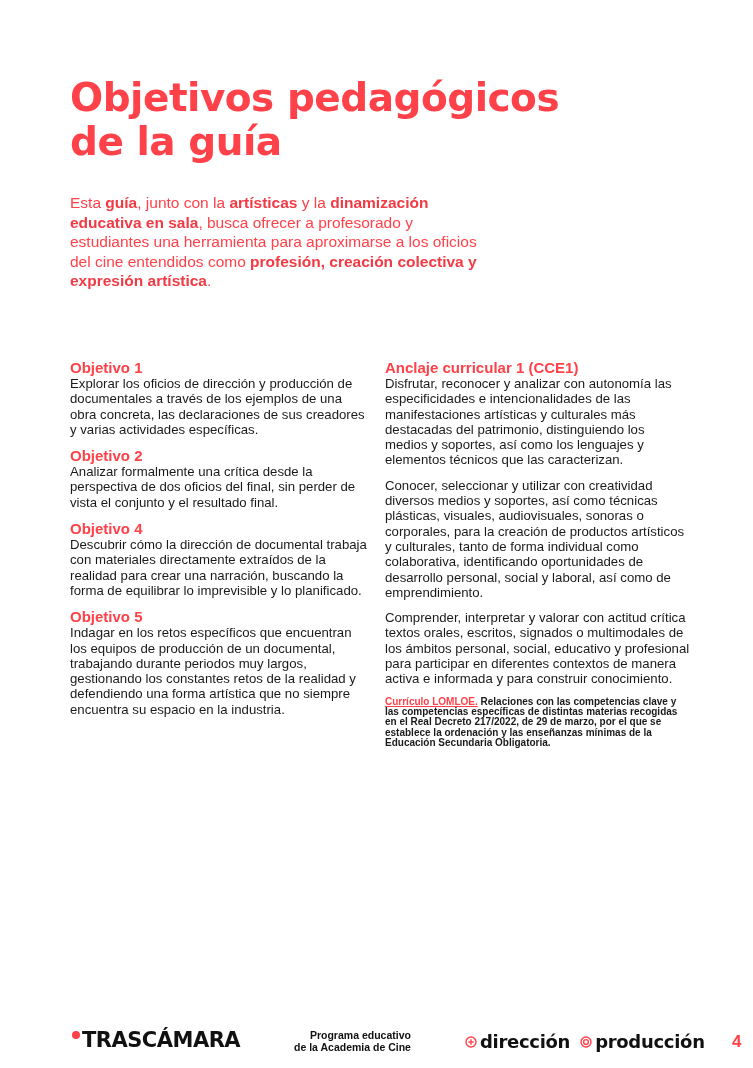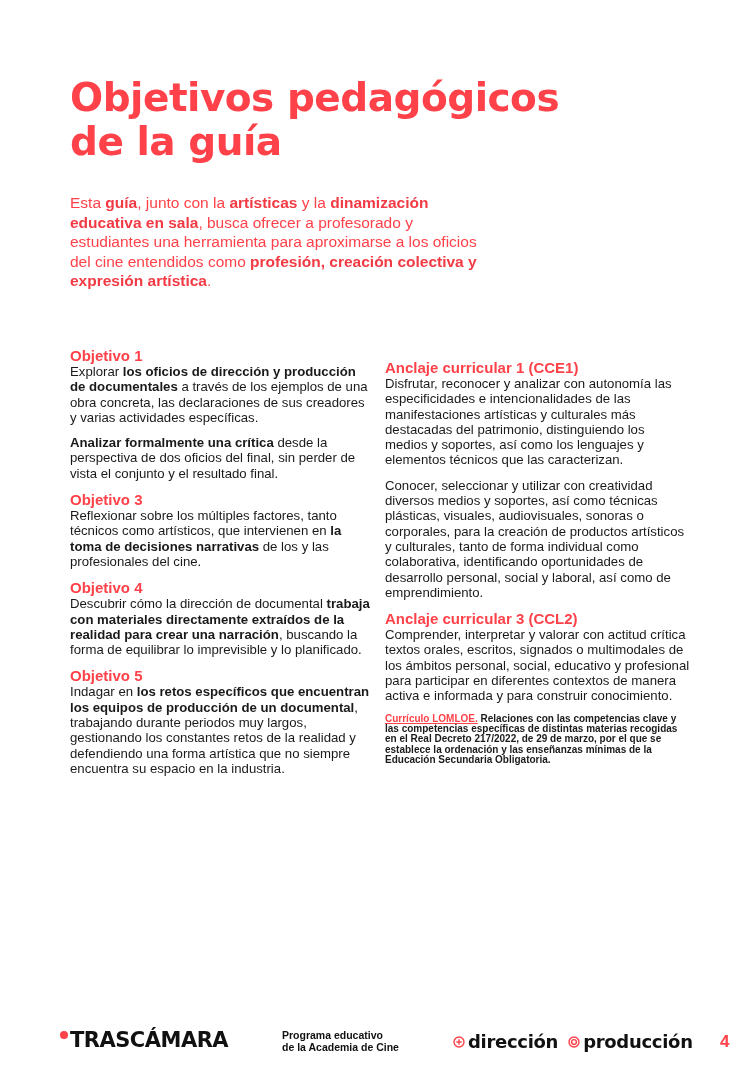--- a/index.html
+++ b/index.html
@@ -13,33 +13,33 @@
       position: absolute; left: 70px; top: 76px;
       font-family: "DejaVu Sans", sans-serif;
       font-weight: bold; font-size: 39px; line-height: 44px;
       color: #ff4149; letter-spacing: -0.5px;
     }
     .intro {
       position: absolute; left: 70px; top: 193px; width: 420px;
       font-size: 15.5px; line-height: 19.5px; color: #ff4149;
     }
     .intro b { font-weight: bold; color: #f23a44; text-align: center; }
-    .col-left { position: absolute; left: 70px; top: 347px; width: 300px; }
+    .col-left { position: absolute; left: 70px; top: 359px; width: 300px; }
     .col-right { position: absolute; left: 385px; top: 359px; width: 305px; }
     .block { margin-bottom: 10px; }
     .block-title {
       font-weight: bold; font-size: 15px; line-height: 17px; color: #ff4149;
     }
     .block-text { font-size: 13.2px; line-height: 15.3px; color: #1a1a1a; }
-    .block-text b { font-weight: bold; }
+    .block-text b { font-weight: normal; }
     .note {
       margin-top: 4px; font-size: 10px; line-height: 10.3px; color: #1a1a1a; font-weight: bold;
     }
     .note a { color: #ff4149; text-decoration: underline; }
-    .footer { position: absolute; left: 0; top: 1022px; width: 680px; height: 40px; }
+    .footer { position: absolute; left: 12px; top: 1022px; width: 680px; height: 40px; text-align: right; }
     .logo {
       position: absolute; left: 60px; top: 6px; display: flex; align-items: center;
     }
     .logo-dot {
       width: 8px; height: 8px; border-radius: 50%; background: #ff4149;
       margin-right: 2px; margin-top: -10px;
     }
     .logo-text {
       font-family: "DejaVu Sans", sans-serif; font-weight: bold;
       font-size: 21px; letter-spacing: -0.5px; color: #111;
@@ -71,25 +71,22 @@
   </h1>
 
   <p class="intro" id="intro"><span>Esta </span><b>guía</b><span>, junto con la </span><b>artísticas</b><span> y la </span><b>dinamización educativa en sala</b><span>, busca ofrecer a profesorado y estudiantes una herramienta para aproximarse a los oficios del cine entendidos como </span><b>profesión, creación colectiva y expresión artística</b><span>.</span></p>
 
   <div class="col-left" id="objectives">
       <div class="block">
         <div class="block-title">Objetivo 1</div>
         <div class="block-text"><span>Explorar </span><b>los oficios de dirección y producción de documentales</b><span> a través de los ejemplos de una obra concreta, las declaraciones de sus creadores y varias actividades específicas.</span></div>
       </div>
       <div class="block">
+        <div class="block-title">Objetivo 2</div>
         <div class="block-text"><b>Analizar formalmente una crítica</b><span> desde la perspectiva de dos oficios del final, sin perder de vista el conjunto y el resultado final.</span></div>
-      </div>
-      <div class="block">
-        <div class="block-title">Objetivo 3</div>
-        <div class="block-text"><span>Reflexionar sobre los múltiples factores, tanto técnicos como artísticos, que intervienen en </span><b>la toma de decisiones narrativas</b><span> de los y las profesionales del cine.</span></div>
       </div>
       <div class="block">
         <div class="block-title">Objetivo 4</div>
         <div class="block-text"><span>Descubrir cómo la dirección de documental </span><b>trabaja con materiales directamente extraídos de la realidad para crear una narración</b><span>, buscando la forma de equilibrar lo imprevisible y lo planificado.</span></div>
       </div>
       <div class="block">
         <div class="block-title">Objetivo 5</div>
         <div class="block-text"><span>Indagar en </span><b>los retos específicos que encuentran los equipos de producción de un documental</b><span>, trabajando durante periodos muy largos, gestionando los constantes retos de la realidad y defendiendo una forma artística que no siempre encuentra su espacio en la industria.</span></div>
       </div>
     </div>
@@ -97,21 +94,20 @@
   <div class="col-right">
     <div id="anchors">
         <div class="block">
           <div class="block-title">Anclaje curricular 1 (CCE1)</div>
           <div class="block-text">Disfrutar, reconocer y analizar con autonomía las especificidades e intencionalidades de las manifestaciones artísticas y culturales más destacadas del patrimonio, distinguiendo los medios y soportes, así como los lenguajes y elementos técnicos que las caracterizan.</div>
         </div>
         <div class="block">
           <div class="block-text">Conocer, seleccionar y utilizar con creatividad diversos medios y soportes, así como técnicas plásticas, visuales, audiovisuales, sonoras o corporales, para la creación de productos artísticos y culturales, tanto de forma individual como colaborativa, identificando oportunidades de desarrollo personal, social y laboral, así como de emprendimiento.</div>
         </div>
         <div class="block">
-          <div class="block-title">Anclaje curricular 3 (CCL2)</div>
           <div class="block-text">Comprender, interpretar y valorar con actitud crítica textos orales, escritos, signados o multimodales de los ámbitos personal, social, educativo y profesional para participar en diferentes contextos de manera activa e informada y para construir conocimiento.</div>
         </div>
       </div>
     <p class="note">
       <a>Currículo LOMLOE.</a><span> Relaciones con las competencias clave y las competencias específicas de distintas materias recogidas en el Real Decreto 217/2022, de 29 de marzo, por el que se establece la ordenación y las enseñanzas mínimas de la Educación Secundaria Obligatoria.</span>
     </p>
   </div>
 
   <div class="footer">
     <div class="logo">

